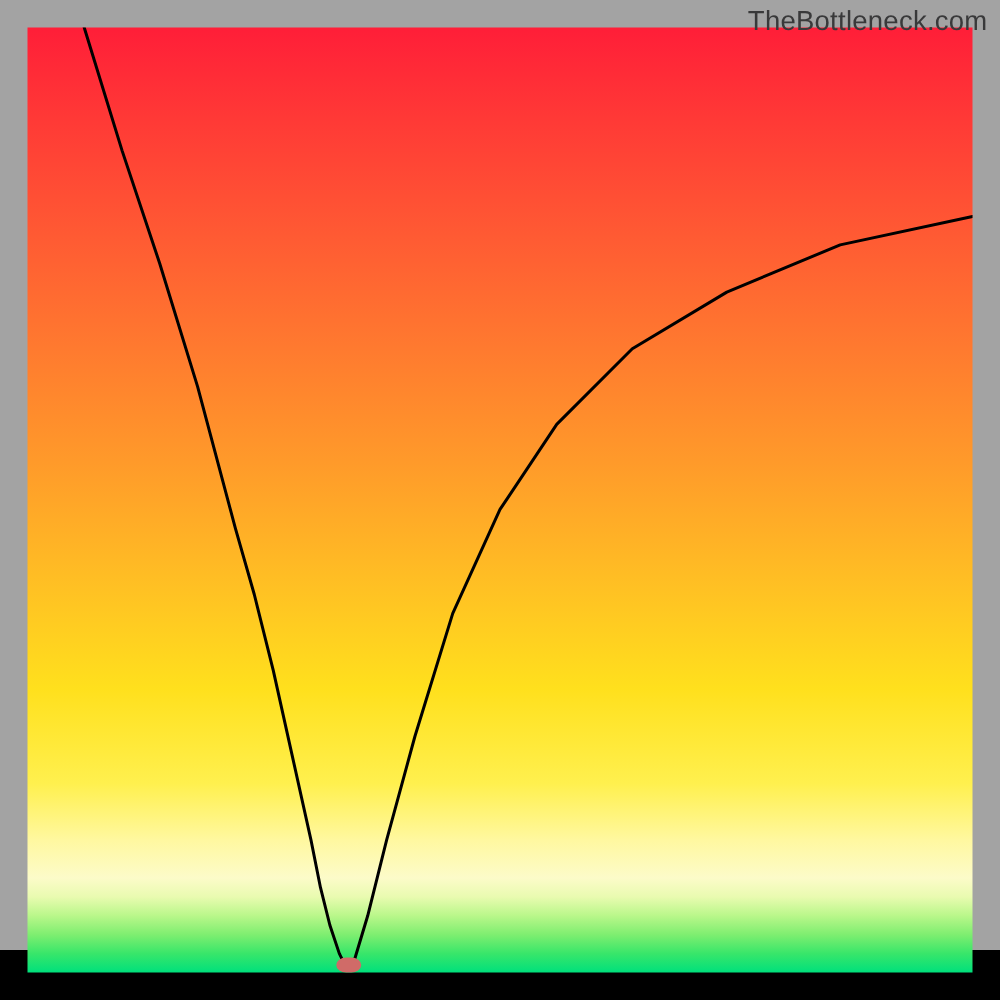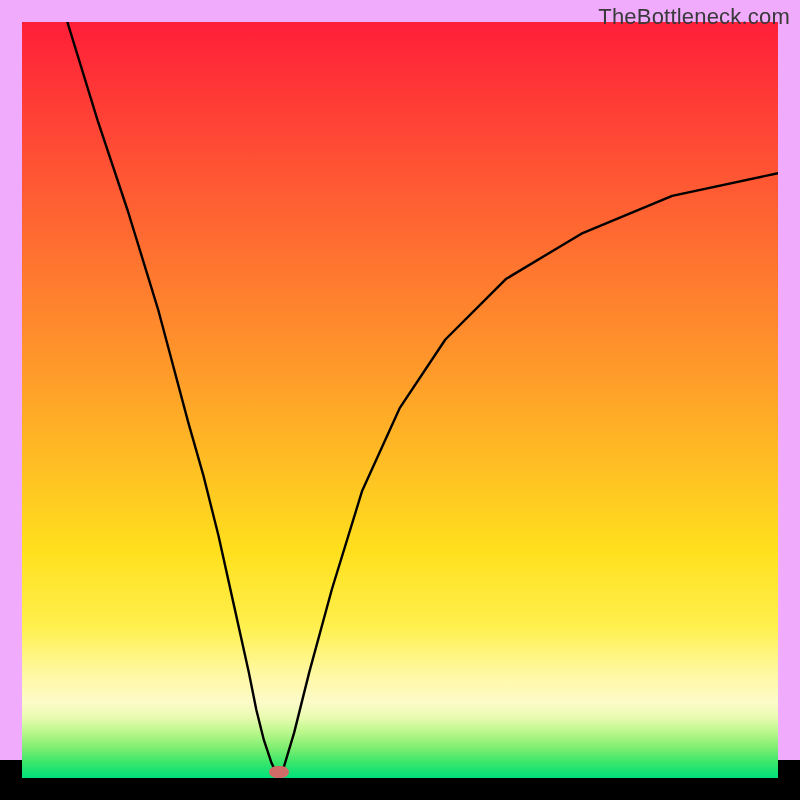--- a/index.html
+++ b/index.html
@@ -8,21 +8,21 @@
     width: 800px;
     height: 800px;
     background: #000;
     font-family: Arial, Helvetica, sans-serif;
     overflow: hidden;
   }
   .frame {
     position: relative;
     width: 800px;
     height: 760px;
-    background: #f0abfc;
+    background: #a3a3a3;
   }
   .watermark {
     position: absolute;
     top: 4px;
     right: 10px;
     font-size: 22px;
     font-weight: 500;
     color: #39393a;
     letter-spacing: 0.2px;
     z-index: 5;

